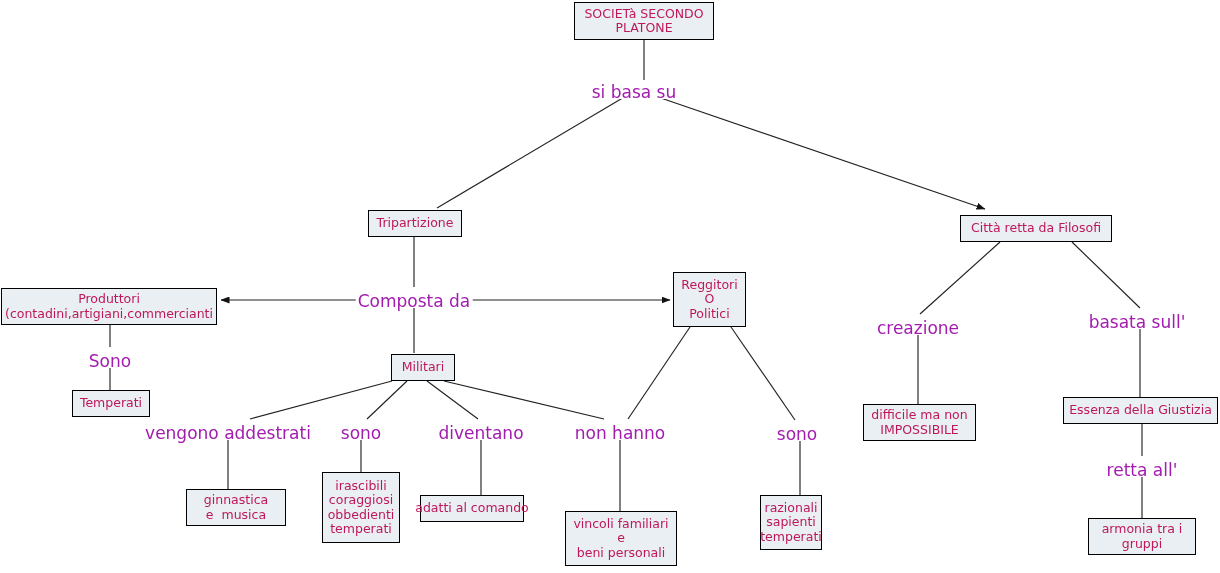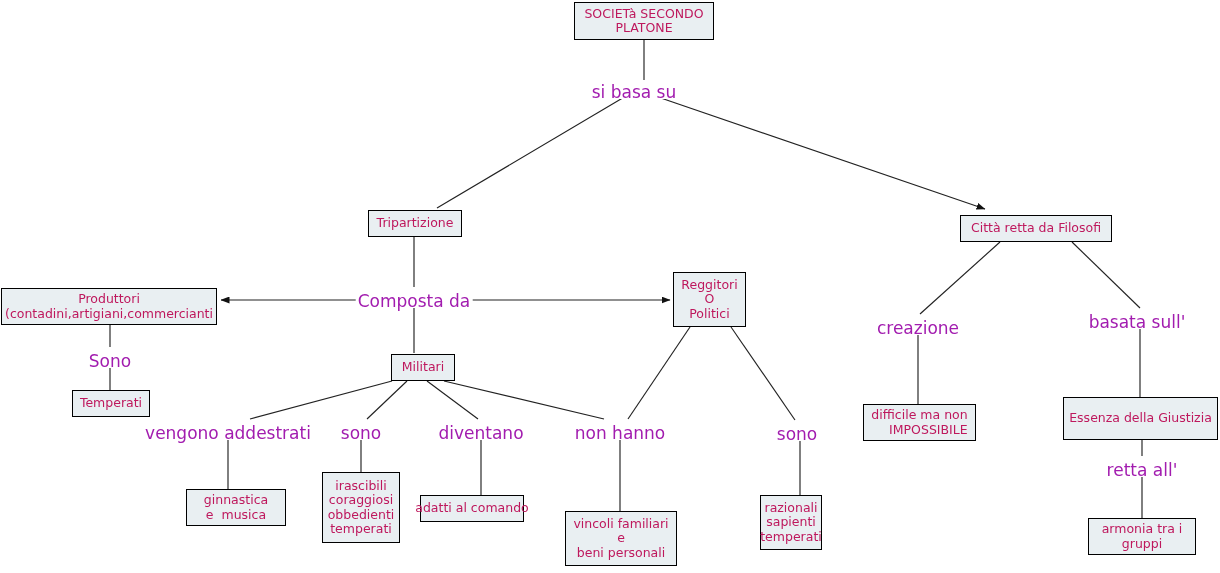--- a/index.html
+++ b/index.html
@@ -98,23 +98,23 @@
 PLATONE</div>
       <div class="node" style="left: 368px; top: 210px; width: 94px; height: 27px;">Tripartizione</div>
       <div class="node" style="left: 960px; top: 215px; width: 152px; height: 27px;">Città retta da Filosofi</div>
       <div class="node" style="left: 1px; top: 288px; width: 216px; height: 37px;">Produttori
 (contadini,artigiani,commercianti</div>
       <div class="node" style="left: 673px; top: 272px; width: 73px; height: 55px;">Reggitori
 O
 Politici</div>
       <div class="node" style="left: 383px; top: 354px; width: 64px; height: 27px; margin-left: 8px;">Militari</div>
       <div class="node" style="left: 72px; top: 390px; width: 78px; height: 27px;">Temperati</div>
-      <div class="node" style="left: 863px; top: 404px; width: 113px; height: 37px; text-align: right;">difficile ma non
+      <div class="node" style="left: 863px; top: 404px; width: 113px; height: 37px;">difficile ma non
 IMPOSSIBILE</div>
-      <div class="node" style="left: 1063px; top: 397px; width: 155px; height: 43px;">Essenza della Giustizia</div>
+      <div class="node" style="left: 1063px; top: 397px; width: 155px; height: 27px;">Essenza della Giustizia</div>
       <div class="node" style="left: 186px; top: 489px; width: 100px; height: 37px;">ginnastica
 e  musica</div>
       <div class="node" style="left: 322px; top: 472px; width: 78px; height: 71px;">irascibili
 coraggiosi
 obbedienti
 temperati</div>
       <div class="node" style="left: 420px; top: 495px; width: 104px; height: 27px;">adatti al comando</div>
       <div class="node" style="left: 565px; top: 511px; width: 112px; height: 55px;">vincoli familiari
 e
 beni personali</div>

